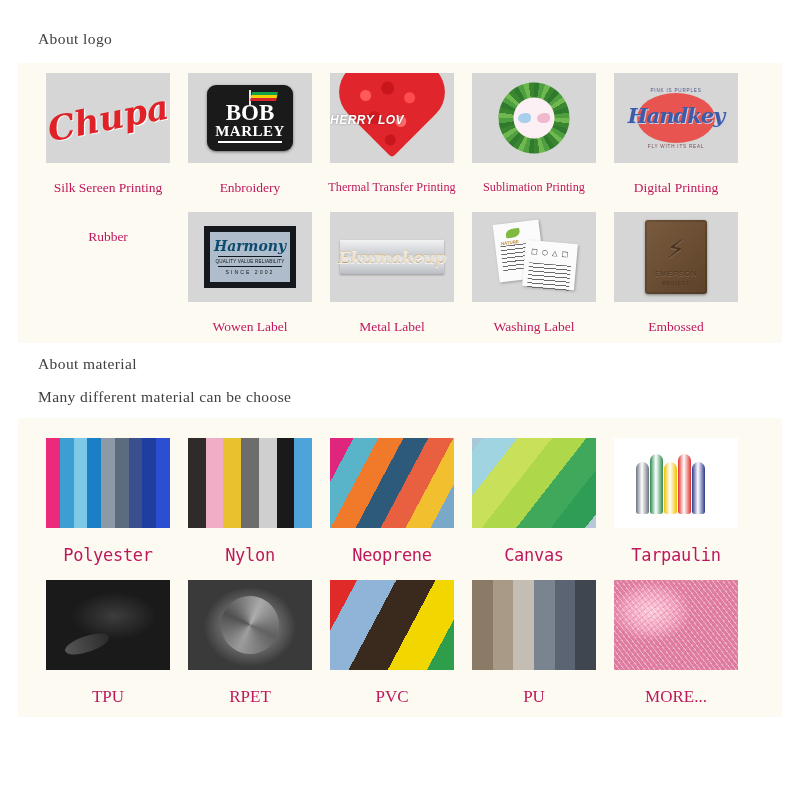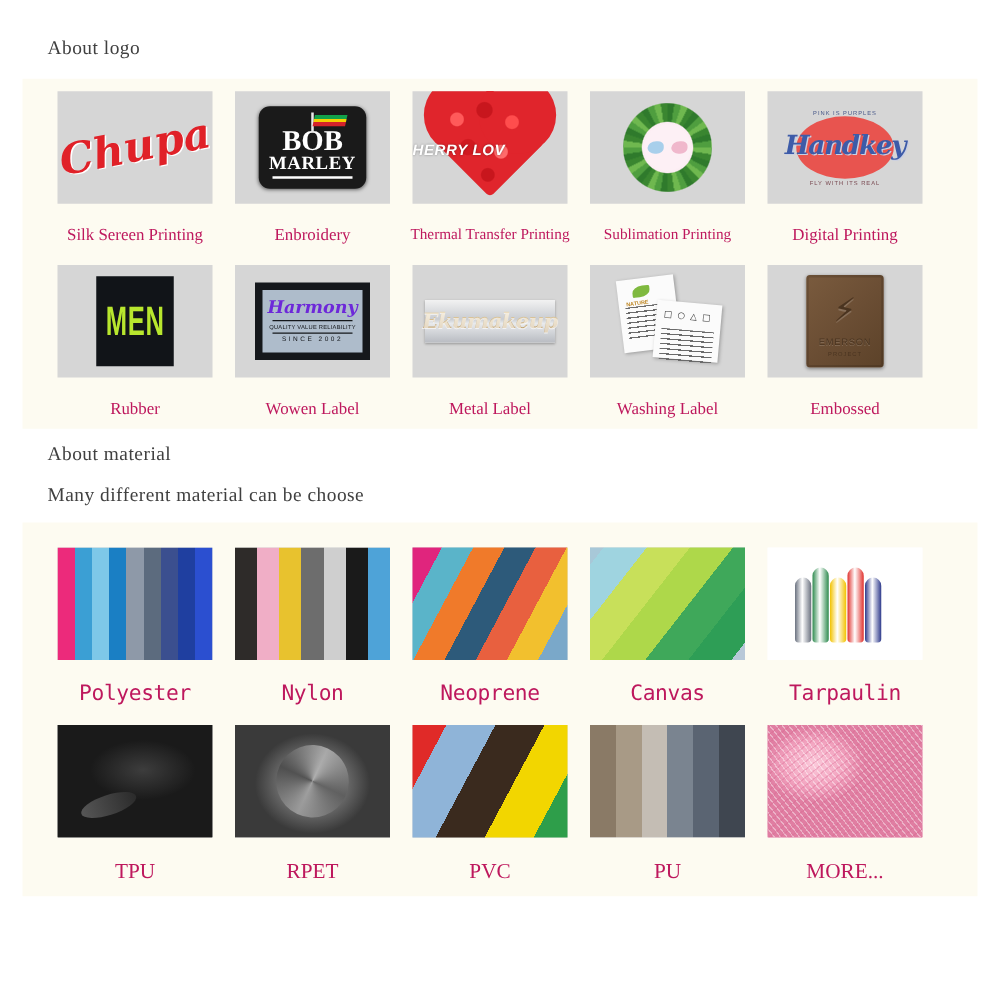--- a/index.html
+++ b/index.html
@@ -246,21 +246,21 @@
     width: 92px; height: 62px; background: #15181c;
     display: flex; align-items: center; justify-content: center;
   }
   .harm-inner {
     width: 80px; height: 50px; background: #aebccb;
     display: flex; flex-direction: column;
     align-items: center; justify-content: center;
   }
   .harm-1 {
     font-family: "DejaVu Serif", serif; font-style: italic; font-weight: bold;
-    font-size: 14px; color: #6d28d9; line-height: 1;
+    font-size: 14px; color: #0c4a6e; line-height: 1;
   }
   .harm-rule { width: 64px; height: 1px; background: #14171b; margin: 3px 0 2px; }
   .harm-2 { font-family: "Liberation Sans", sans-serif; font-size: 4.6px; color: #14171b; letter-spacing: 0.2px; }
   .harm-rule2 { width: 64px; height: 1px; background: #14171b; margin: 2px 0; }
   .harm-3 { font-family: "Liberation Sans", sans-serif; font-size: 5.2px; color: #14171b; letter-spacing: 2px; }
 
   
   .art-metal { position: absolute; inset: 0; display:flex; align-items:center; justify-content:center; }
   .metal-plate {
     width: 104px; height: 34px;
@@ -460,27 +460,20 @@
       <div class="caption">Digital Printing</div>
     </div>
 
   </div>
 
   <div class="row-gap"></div>
 
   <div class="grid-row">
 
     <div class="cell">
-      <div class="thumb">
-        <div class="art-men">
-          <div class="men-patch">
-              <span>MEN</span>
-            </div>
-        </div>
-      </div>
       <div class="caption">Rubber</div>
     </div>
 
     <div class="cell">
       <div class="thumb">
         <div class="art-harmony">
           <div class="harm-outer">
             <div class="harm-inner">
               <div class="harm-1">Harmony</div>
               <div class="harm-rule"></div>

